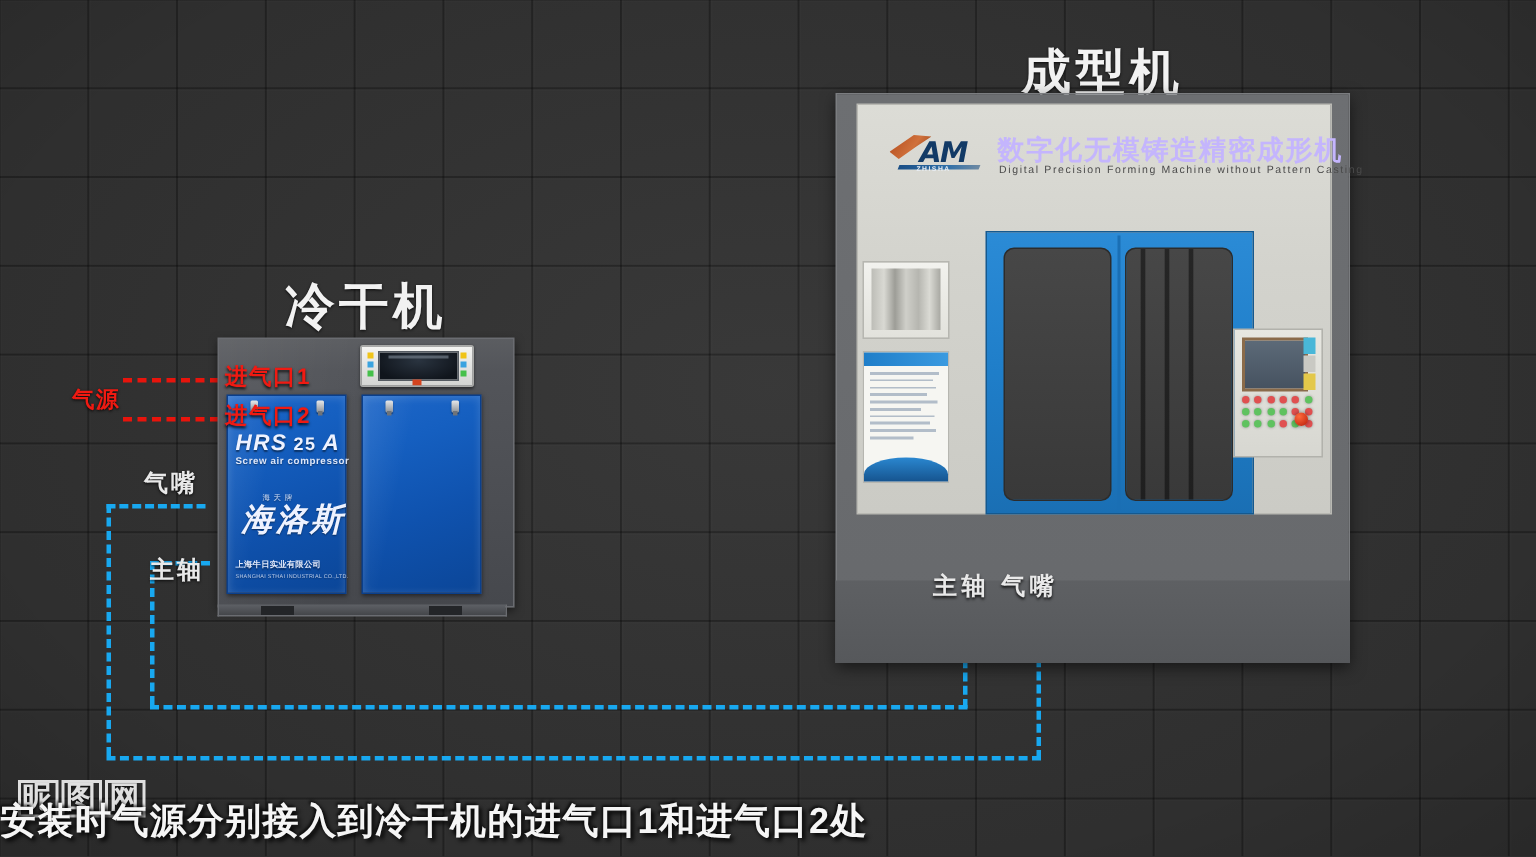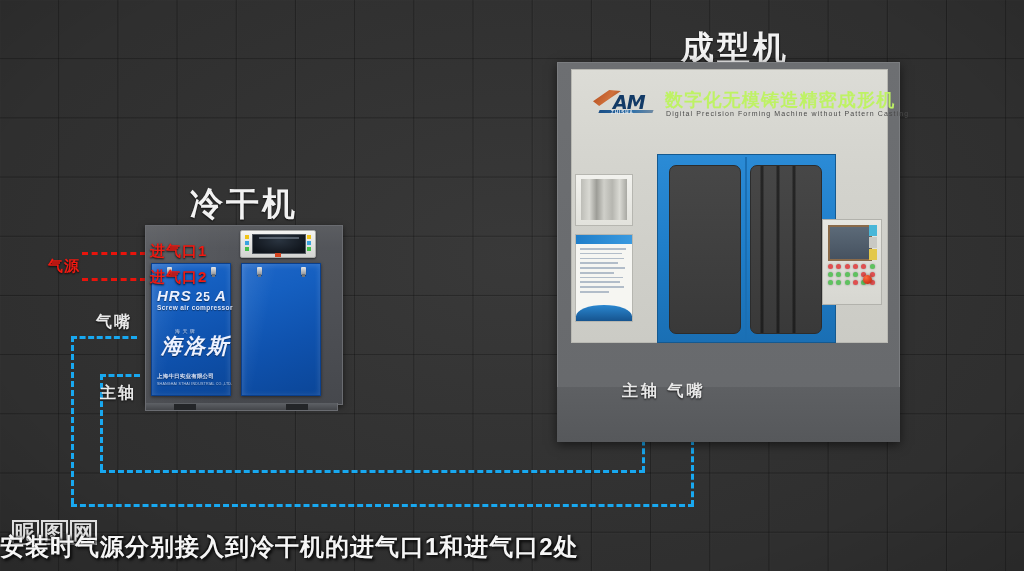--- a/index.html
+++ b/index.html
@@ -168,21 +168,21 @@
   .am-underline{
     position:absolute;left:6px;top:20px;width:54px;height:3px;
     background:linear-gradient(90deg,#1b4f86,#2e6fa8 60%,#6f8aa3);
     transform:skewX(-22deg);
   }
   .am-underline-txt{
     position:absolute;left:18px;top:20px;font-size:4.5px;color:#e9eef4;letter-spacing:1px;font-weight:bold;
   }
   #former-cn{
     position:absolute;left:72px;top:0px;
-    font-size:18px;font-weight:bold;color:#bef264;letter-spacing:1.2px;white-space:nowrap;
+    font-size:18px;font-weight:bold;color:#c4b5fd;letter-spacing:1.2px;white-space:nowrap;
   }
   #former-en{
     position:absolute;left:73px;top:22px;
     font-size:7px;color:#4a4a4a;letter-spacing:1.1px;white-space:nowrap;
   }
 
   .former-doorframe{
     position:absolute;left:100px;top:92px;width:177px;height:187px;
     background:linear-gradient(180deg,#2b8bd6 0%,#1f7ec9 50%,#1a6fb4 100%);
     border:1px solid #15598f;
@@ -266,21 +266,21 @@
   .lbl{
     position:absolute;white-space:nowrap;font-weight:bold;
     text-shadow:0 1px 2px rgba(0,0,0,.85);
   }
   .lbl-red{ color:#f01a12; font-size:15px; letter-spacing:1px; }
   .lbl-white{ color:#e9e9e9; font-size:16px; letter-spacing:2px; }
   #lbl-qiyuan{ left:48px; top:257px; }
   #lbl-inlet1{ left:150px; top:242px; z-index:6;}
   #lbl-inlet2{ left:150px; top:268px; z-index:6;}
   #lbl-qizui-left{ left:96px; top:312px; }
-  #lbl-zhuzhou-left{ left:100px; top:370px;margin-top:13px; }
+  #lbl-zhuzhou-left{ left:100px; top:370px; }
   #lbl-former-ports{ left:622px; top:381px; letter-spacing:3px;}
 
   
   .dash{ position:absolute; }
   .dash-red-h{
     height:0;border-top:3px dashed #e8140c;
   }
   .dash-blue-h{ height:0;border-top:3px dashed #18a8f0; }
   .dash-blue-v{ width:0;border-left:3px dashed #18a8f0; }
 

